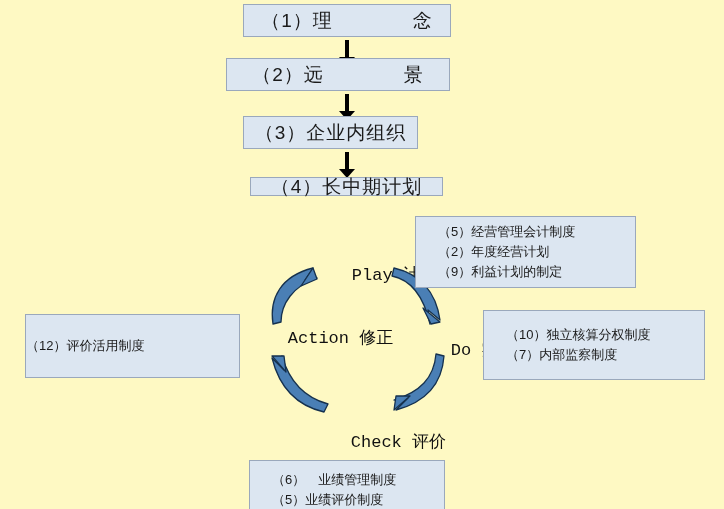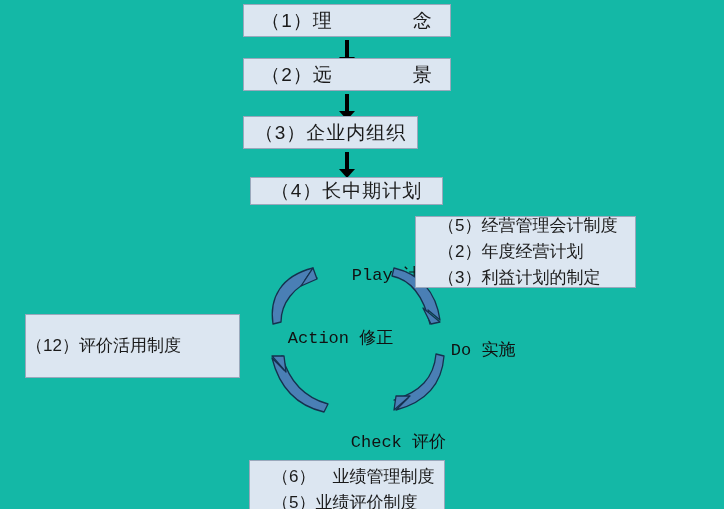--- a/index.html
+++ b/index.html
@@ -8,21 +8,21 @@
     padding: 0;
     background: #ffffff;
   }
   body {
     font-family: "Liberation Sans", sans-serif;
   }
   #canvas {
     position: relative;
     width: 724px;
     height: 509px;
-    background: #14b8a6;
+    background: #fef9c3;
     overflow: hidden;
     text-decoration: underline;
   }
 
   
   .fbox {
     position: absolute;
     background: #dce6f1;
     border: 1px solid #9aa8bc;
     box-sizing: border-box;
@@ -39,21 +39,21 @@
   
   .abox {
     position: absolute;
     background: #dce6f1;
     border: 1px solid #9aa8bc;
     box-sizing: border-box;
     display: flex;
     flex-direction: column;
     justify-content: center;
     color: #1a1a1a;
-    font-size: 17px;
+    font-size: 13px;
     line-height: 1.52;
     font-family: "Liberation Sans", sans-serif;
   }
   .abox.center-align {
   }
   .abox .ln {
     white-space: pre;
   }
   .abox.padl .ln {
     padding-left: 22px;
@@ -106,39 +106,39 @@
 
   <div class="fbox" style="left:243px; top:4px; width:208px; height:33px;">
     <span>（1）理　　　　念</span>
   </div>
 
   <div class="varrow" style="left:337px; top:40px; height:26px;">
     <div class="shaft" style="height:17px;"></div>
     <div class="head" style="top:17px;"></div>
   </div>
 
-  <div class="fbox" style="left:243px; top:58px; width:208px; height:33px;">
+  <div class="fbox" style="left:226px; top:58px; width:224px; height:33px;">
     <span>（2）远　　　　景</span>
   </div>
 
   <div class="varrow" style="left:337px; top:94px; height:26px;">
     <div class="shaft" style="height:17px;"></div>
     <div class="head" style="top:17px;"></div>
   </div>
 
   <div class="fbox" style="left:243px; top:116px; width:175px; height:33px;">
     <span>（3）企业内组织</span>
   </div>
 
   <div class="varrow" style="left:337px; top:152px; height:26px;">
     <div class="shaft" style="height:17px;"></div>
     <div class="head" style="top:17px;"></div>
   </div>
 
-  <div class="fbox" style="left:250px; top:177px; width:193px; height:28px;">
+  <div class="fbox" style="left:250px; top:177px; width:193px; height:19px;">
     <span>（4）长中期计划</span>
   </div>
 
   <div class="plabel" style="left:311px; top:244px;">
     <span>Play 计划</span>
   </div>
 
   <div class="plabel" style="left:410px; top:319px;">
     <span>Do 实施</span>
   </div>
@@ -175,23 +175,27 @@
   <div class="carrow" style="left:262px; top:352px; width:70px; height:66px;">
     <svg width="70" height="66" viewBox="0 0 70 66">
       <path d="M62 60 C 36 54, 18 38, 10 6 L 22 18 L 20 4 C 28 32, 44 46, 66 52 Z" fill="#4a7fb5" stroke="#15314e" stroke-width="1.3" stroke-linejoin="round"></path>
       <path d="M10 4 L 24 20 L 22 4 Z" fill="#4a7fb5" stroke="#15314e" stroke-width="1.3" stroke-linejoin="round"></path>
     </svg>
   </div>
 
   <div class="abox padl" style="left:415px; top:216px; width:221px; height:72px;">
     <div class="ln">（5）经营管理会计制度</div>
     <div class="ln">（2）年度经营计划</div>
-    <div class="ln">（3）利益计划的制定</div>
-  </div>
-
+    <div class="ln">（9）利益计划的制定</div>
+  </div>
+
+  <div class="abox padl" style="left:483px; top:310px; width:222px; height:70px;">
+    <div class="ln">（10）独立核算分权制度</div>
+    <div class="ln">（7）内部监察制度</div>
+  </div>
 
   <div class="abox center-align" style="left:25px; top:314px; width:215px; height:64px;">
     <div class="ln">（12）评价活用制度</div>
   </div>
 
   <div class="abox padl" style="left:249px; top:440px; width:196px; height:59px;margin-top:20px;">
     <div class="ln">（6）　业绩管理制度</div>
     <div class="ln">（5）业绩评价制度</div>
   </div>
 

